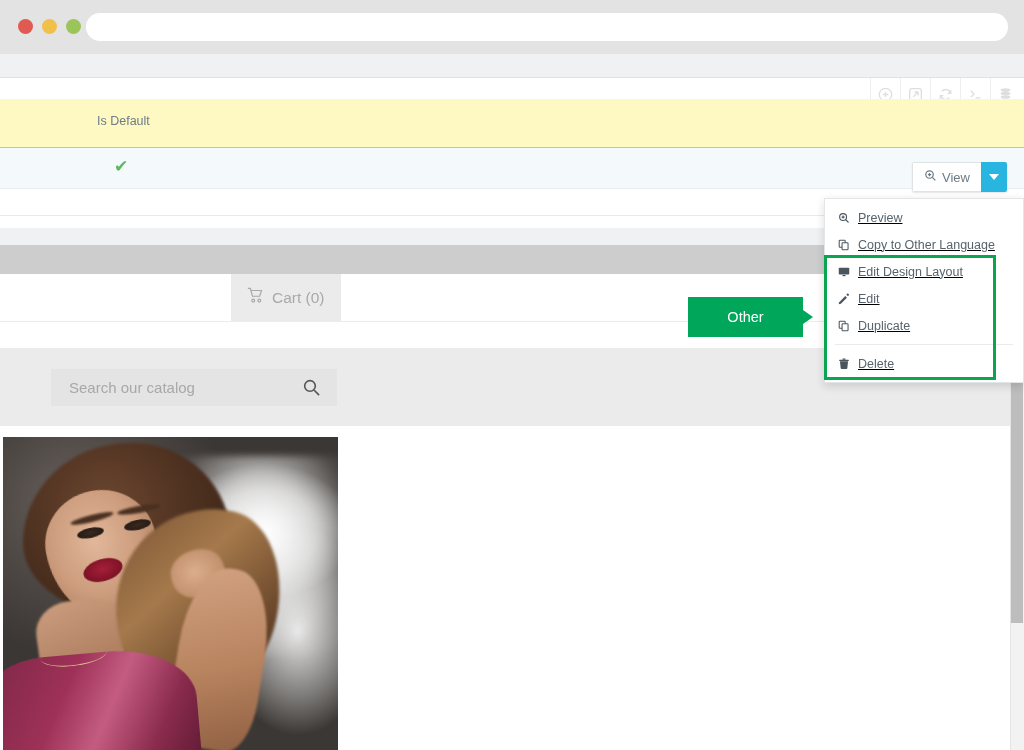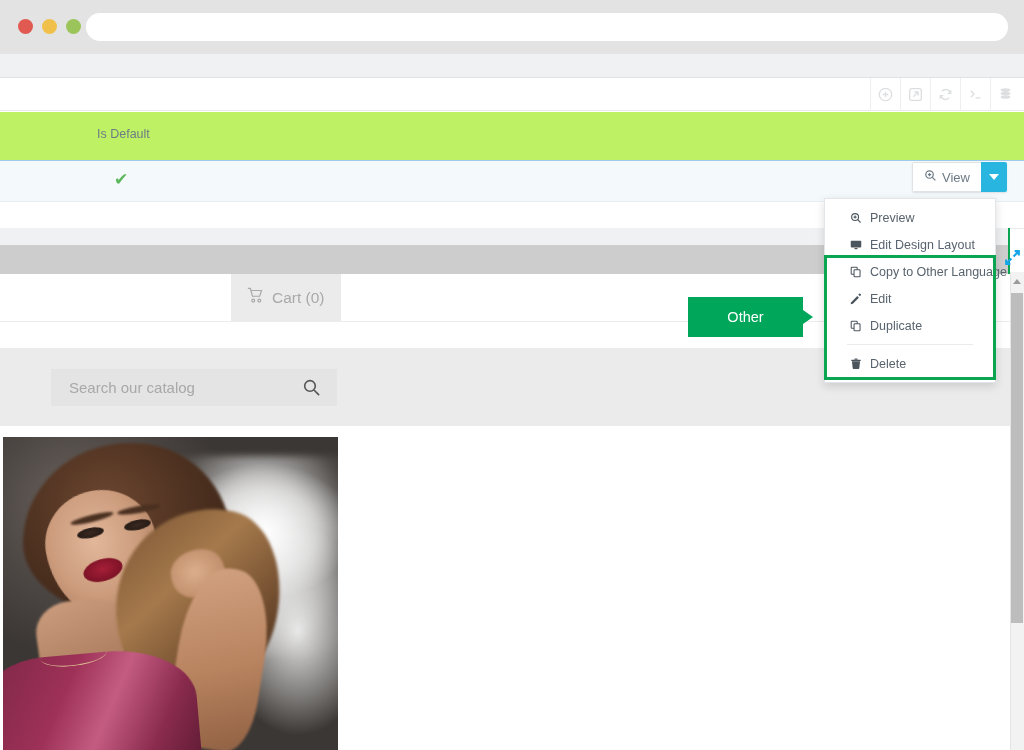--- a/index.html
+++ b/index.html
@@ -39,21 +39,21 @@
   .toolbar-icons {
     position:absolute; right:4px; top:0; height:33px; display:flex; align-items:center;
   }
   .tb-icon {
     width:30px; height:33px; display:flex; align-items:center; justify-content:center;
     color:#dcdee0; border-left:1px solid #eceef0;
   }
   .tb-icon svg { display:block; }
 
   
-  .table-area { position:absolute; left:0; top:112px; width:1024px; height:117px; background:#bef264; }
+  .table-area { position:absolute; left:0; top:99px; width:1024px; height:117px; background:#fef9c3; }
   .th-row { position:absolute; left:0; top:0; width:1024px; height:48px; }
   .th-isdefault {
     position:absolute; left:97px; top:15px;
     font-size:12.5px; color:#6d7b86;
   }
   .row-selected {
     position:absolute; left:0; top:48px; width:1024px; height:42px;
     background:#f4f9fc;
     border-top:1px solid #9fcbe8;
     border-bottom:1px solid #e9eef2;
@@ -83,24 +83,24 @@
     width:26px; height:30px; background:#28b6e0;
     display:flex; align-items:center; justify-content:center;
   }
   .caret-tri {
     width:0; height:0; border-left:5px solid transparent;
     border-right:5px solid transparent; border-top:6px solid #fff;
   }
 
   
   .menu {
-    position:absolute; left:824px; top:198px; width:172px;
+    position:absolute; left:824px; top:198px; width:200px;
     background:#ffffff; border:1px solid #e3e6e8;
     box-shadow:0 3px 9px rgba(0,0,0,.14);
-    z-index:50; padding:5px 12px;
+    z-index:50; padding:5px 0;text-decoration:underline;
   }
   .menu-item {
     display:flex; align-items:center; gap:8px;
     height:27px; padding:0 12px;
     font-size:12.5px; color:#58636d; white-space:nowrap;
   }
   .menu-item .mi-icon {
     width:13px; display:flex; align-items:center; justify-content:center;
     color:#4b555d; flex:0 0 13px;
   }
@@ -355,35 +355,35 @@
       <span class="mi-icon">
         <svg width="12" height="12" viewBox="0 0 16 16" fill="none" stroke="currentColor" stroke-width="1.5">
           <circle cx="6.8" cy="6.8" r="4.6"></circle>
             <path d="M10.3 10.3L14 14M4.8 6.8h4M6.8 4.8v4"></path>
           </svg>
       </span>
       <span>Preview</span>
     </div>
     <div class="menu-item">
       <span class="mi-icon">
+        <svg width="12" height="12" viewBox="0 0 16 16" fill="none" stroke="currentColor" stroke-width="1.4">
+          <rect x="1.6" y="1.6" width="8" height="9.4" rx="1"></rect>
+          <rect x="5.4" y="5" width="8" height="9.4" rx="1" fill="#fff"></rect>
+          </svg>
+      </span>
+      <span>Copy to Other Language</span>
+    </div>
+    <div class="menu-item">
+      <span class="mi-icon">
         <svg width="12" height="12" viewBox="0 0 16 16" fill="currentColor">
           <rect x="1" y="2.2" width="14" height="9" rx="1.2"></rect>
           <rect x="6" y="12" width="4" height="1.6"></rect>
           </svg>
       </span>
       <span>Edit Design Layout</span>
-    </div>
-    <div class="menu-item">
-      <span class="mi-icon">
-        <svg width="12" height="12" viewBox="0 0 16 16" fill="none" stroke="currentColor" stroke-width="1.4">
-          <rect x="1.6" y="1.6" width="8" height="9.4" rx="1"></rect>
-          <rect x="5.4" y="5" width="8" height="9.4" rx="1" fill="#fff"></rect>
-          </svg>
-      </span>
-      <span>Copy to Other Language</span>
     </div>
     <div class="menu-item">
       <span class="mi-icon">
         <svg width="12" height="12" viewBox="0 0 16 16" fill="currentColor">
           <path d="M1.6 12.2l-.7 2.9 2.9-.7 8.1-8.1-2.2-2.2z"></path>
           <path d="M11 2.1l2.2 2.2 1.2-1.2a1 1 0 0 0 0-1.4l-.8-.8a1 1 0 0 0-1.4 0z"></path>
           </svg>
       </span>
       <span>Edit</span>
     </div>

